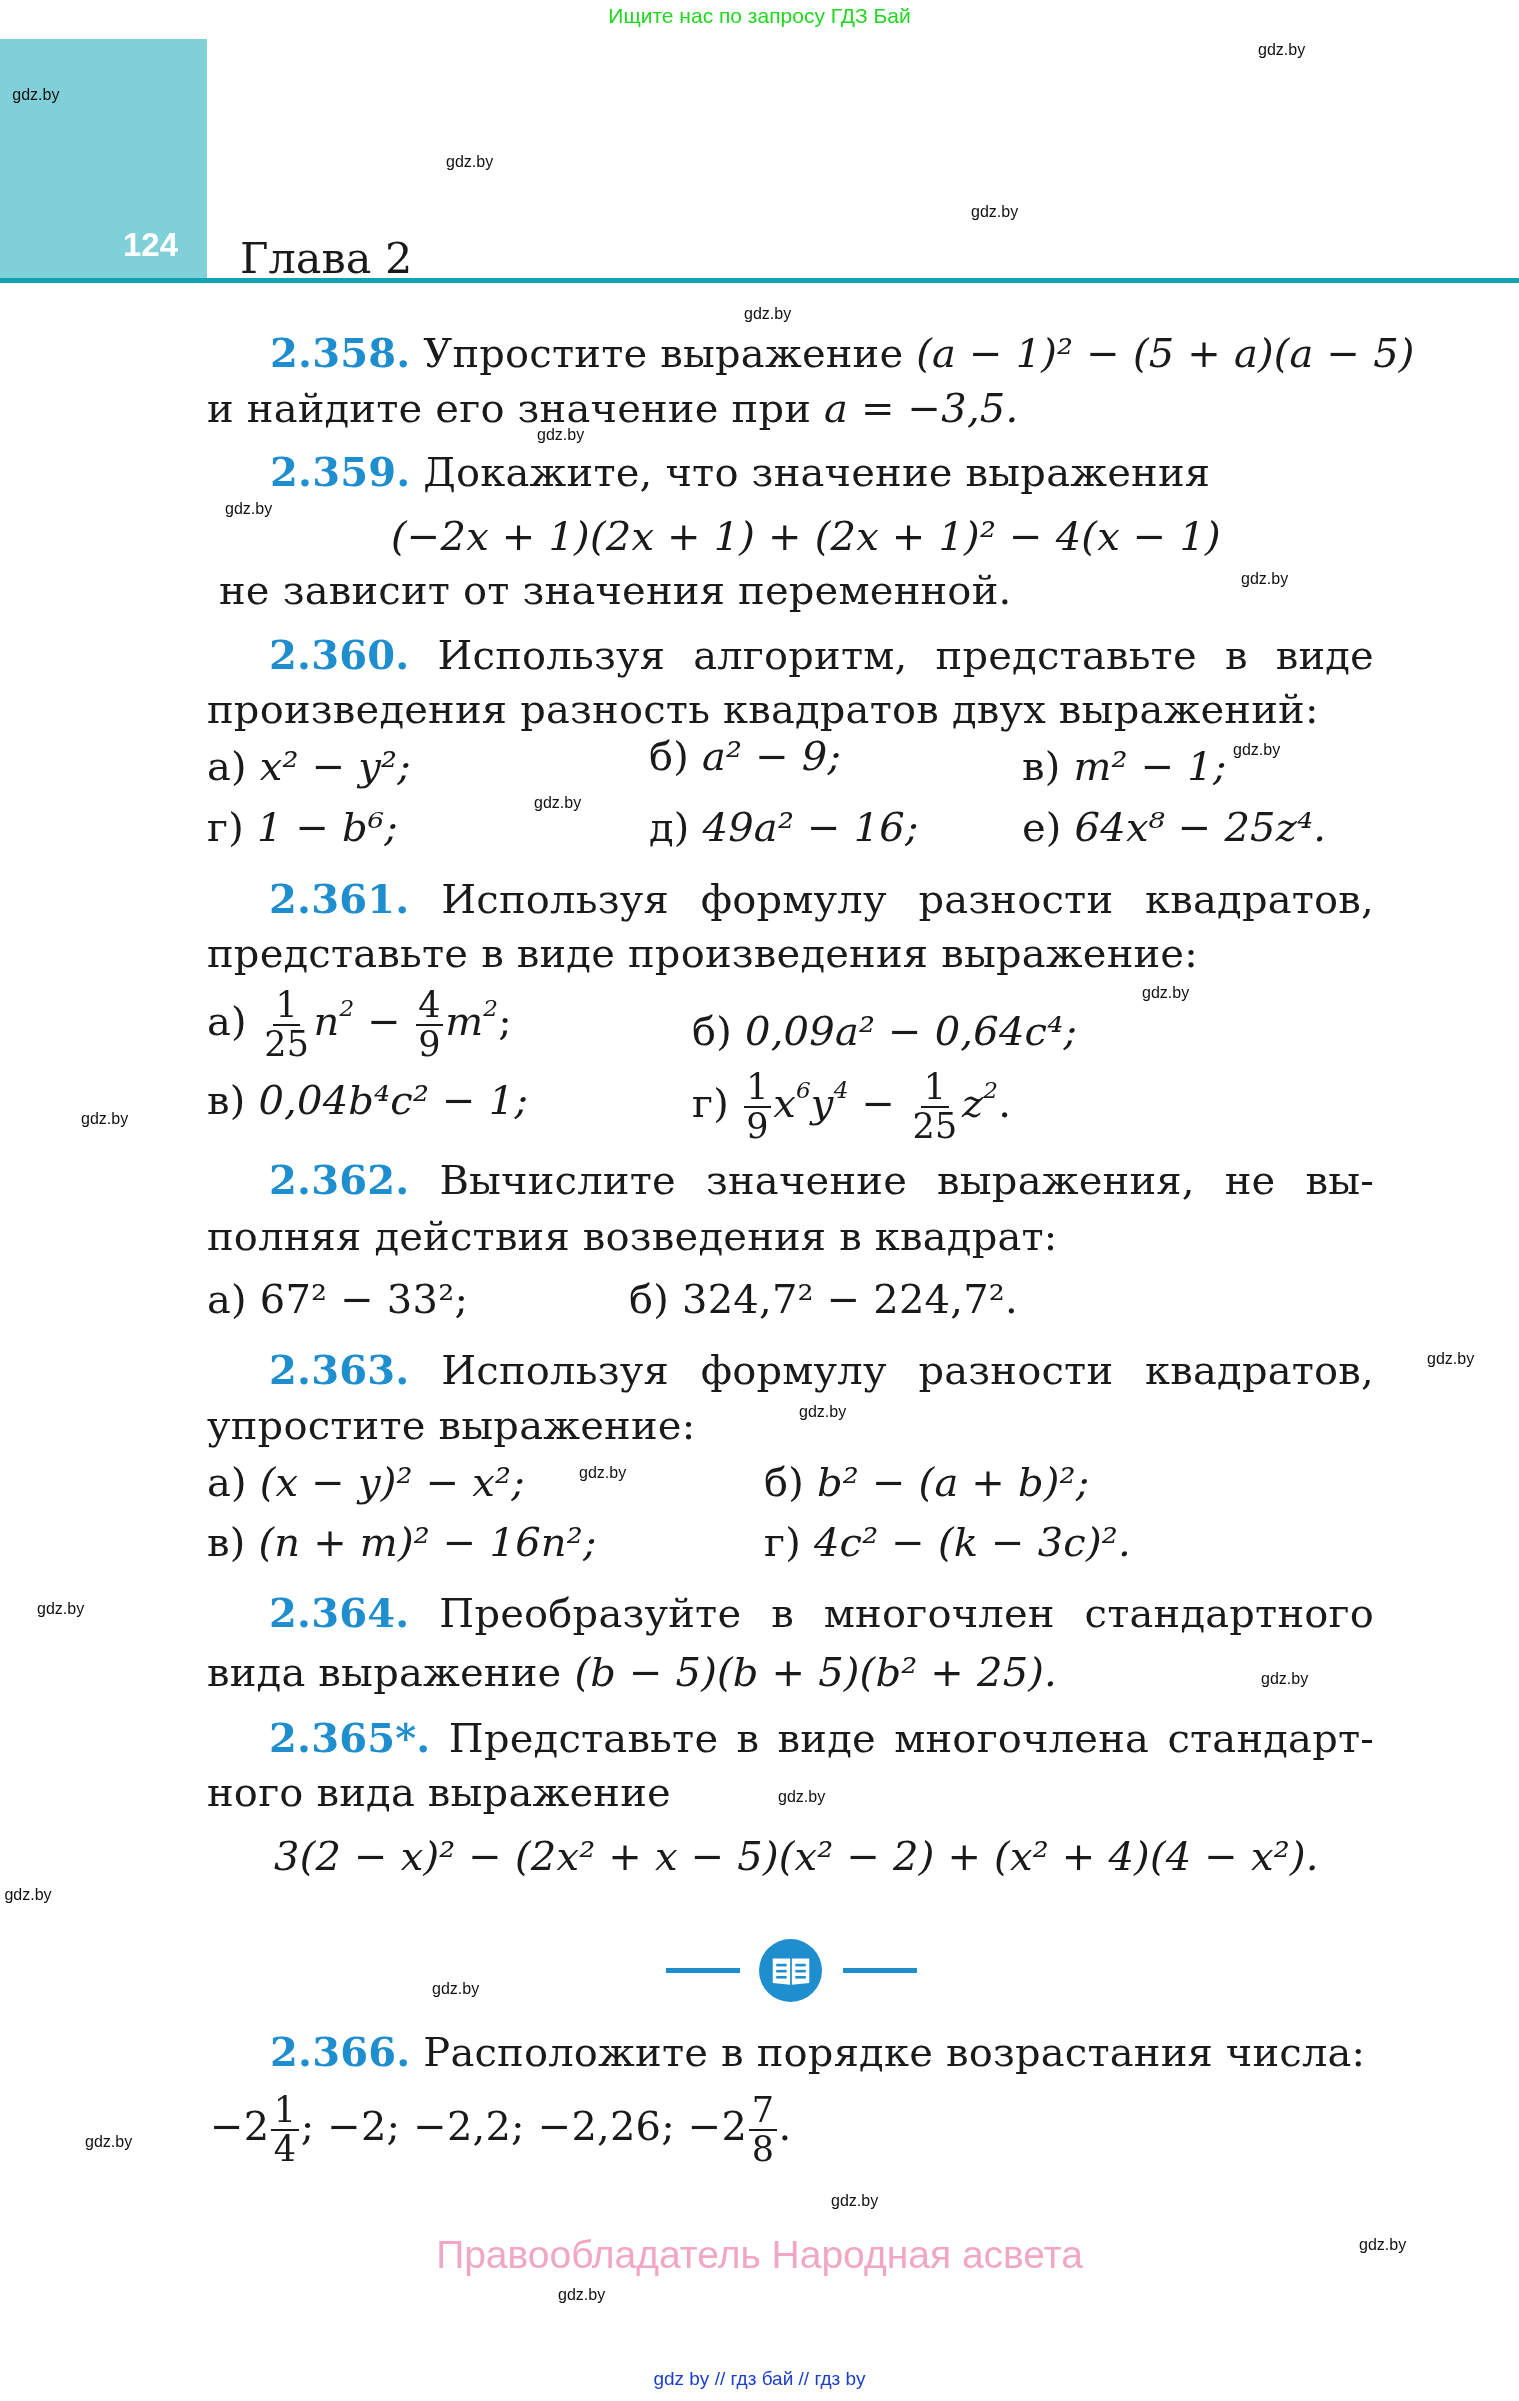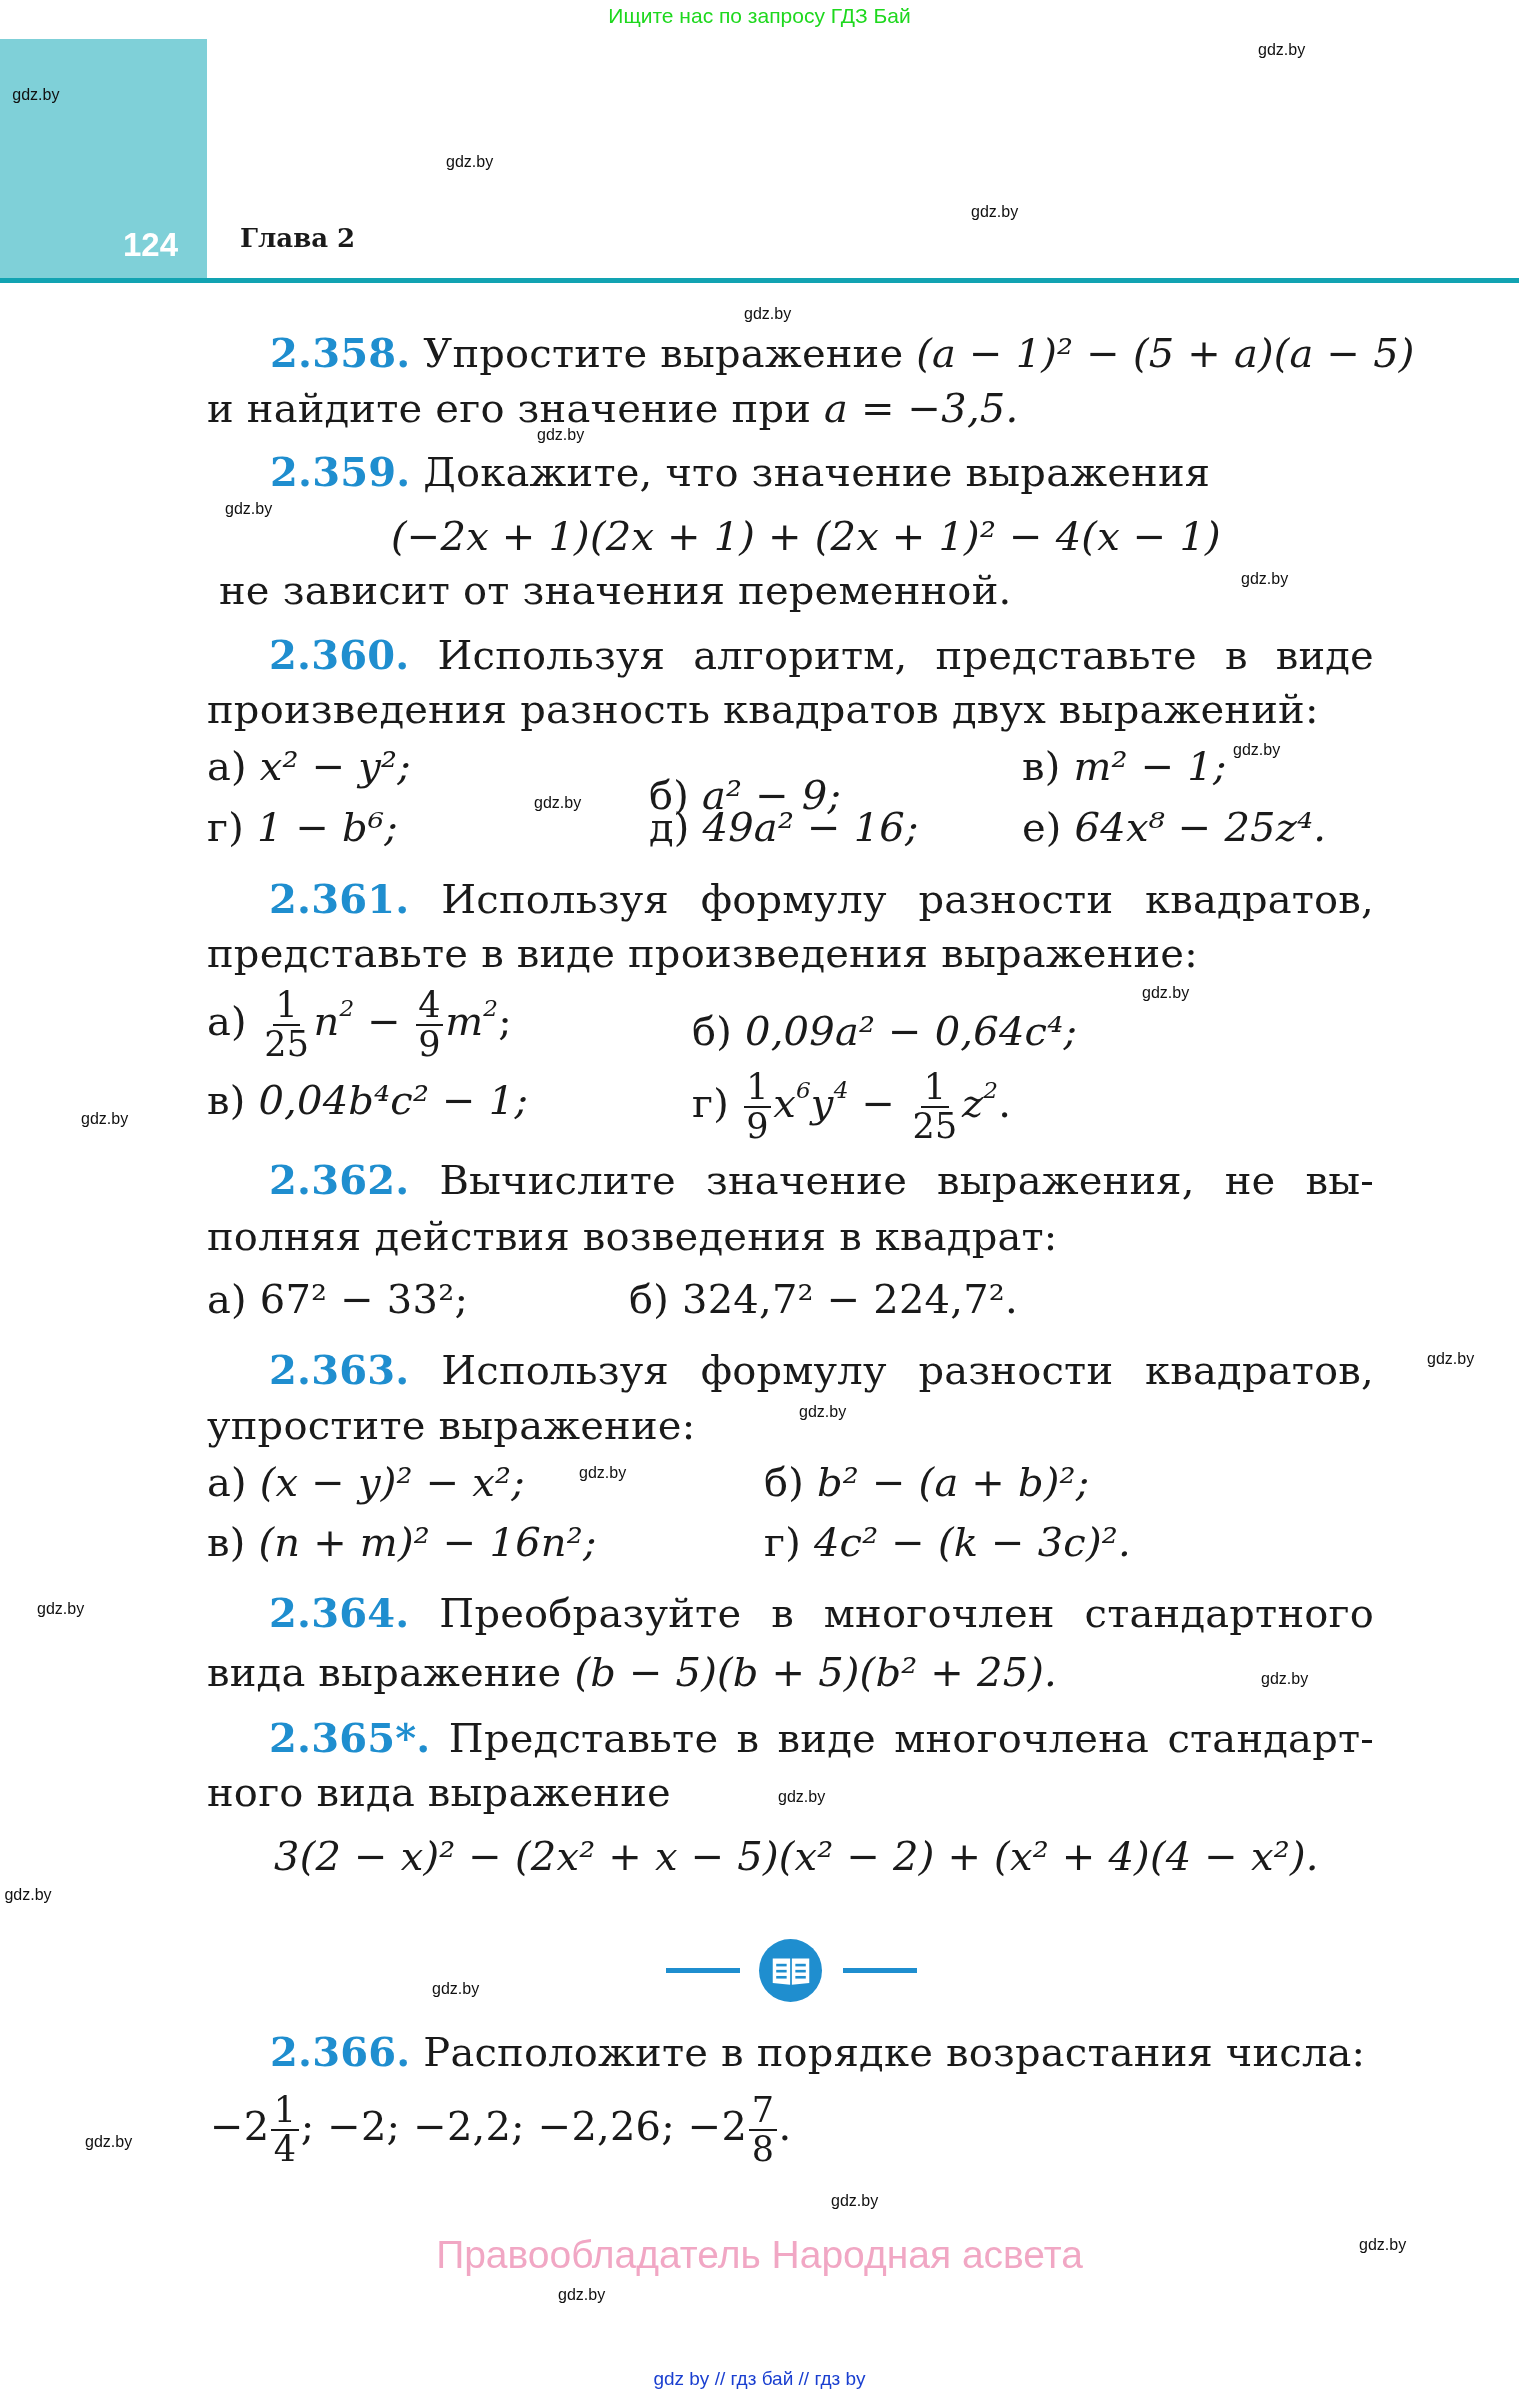--- a/index.html
+++ b/index.html
@@ -6,21 +6,21 @@
   html, body { width: 1519px; height: 2401px; background: #ffffff; overflow: hidden; }
   body { position: relative; font-family: "DejaVu Serif", "Liberation Serif", serif; color: #1a1a1a; }
 
   .abs { position: absolute; white-space: nowrap; }
 
   .top-banner { left: 0; width: 1519px; top: 3.5px; text-align: center; font-family: "Liberation Sans", sans-serif; font-size: 21px; color: #1ed81e; }
 
   .header-band { left: 0; top: 39px; width: 207px; height: 242px; background: #7fd0d8; }
   .header-rule { left: 0; top: 278px; width: 1519px; height: 5.3px; background: #12a3b2; }
   .page-number { left: 123px; top: 226px; font-family: "Liberation Sans", sans-serif; font-weight: bold; font-size: 33px; color: #ffffff; }
-  .chapter-title { left: 240px; top: 223px; font-family: "DejaVu Serif", serif; font-weight: bold; font-size: 26px; color: #1a1a1a; }
+  .chapter-title { left: 240px; top: 233px; font-family: "DejaVu Serif", serif; font-weight: normal; font-size: 43px; color: #1a1a1a; }
 
   .wm { font-family: "Liberation Sans", sans-serif; font-size: 16px; color: #111; }
 
   .line { font-size: 40px; line-height: 1; letter-spacing: 0.2px; }
   .justify { width: 1167px; text-align: justify; text-align-last: justify; }
   .num { color: #1f8ecf; font-weight: bold; }
   .it { font-style: italic; }
   sup { font-size: 0.58em; vertical-align: 0.8em; line-height: 0; }
 
   .frac { display: inline-flex; flex-direction: column; align-items: center; vertical-align: middle; font-size: 35px; line-height: 1.05; margin: 0 1.8px; }
@@ -84,21 +84,21 @@
 </div>
 <div class="abs line it" style="left:391px; top:516px;">(−2x + 1)(2x + 1) + (2x + 1)² − 4(x − 1)</div>
 <div class="abs line" style="left:219px; top:570px;">не зависит от значения переменной.</div>
 
 <div class="abs line justify" style="left:207px; top:635px; text-indent:62px;">
   <span class="num">2.360.</span>
   <span>Используя алгоритм, представьте в виде</span>
 </div>
 <div class="abs line" style="left:207px; top:689px;">произведения разность квадратов двух выражений:</div>
 <div class="abs line" style="left:207px; top:746px;"><span>а)</span> <span class="it">x² − y²;</span></div>
-<div class="abs line" style="left:649px; top:775px;text-align:center;"><span>б)</span> <span class="it">a² − 9;</span></div>
+<div class="abs line" style="left:649px; top:736px;text-align:center;"><span>б)</span> <span class="it">a² − 9;</span></div>
 <div class="abs line" style="left:1022px; top:746px;"><span>в)</span> <span class="it">m² − 1;</span></div>
 <div class="abs line" style="left:207px; top:807px;text-align:center;"><span>г)</span> <span class="it">1 − b⁶;</span></div>
 <div class="abs line" style="left:649px; top:807px;"><span>д)</span> <span class="it">49a² − 16;</span></div>
 <div class="abs line" style="left:1022px; top:807px;"><span>е)</span> <span class="it">64x⁸ − 25z⁴.</span></div>
 
 <div class="abs line justify" style="left:207px; top:879px; text-indent:62px;">
   <span class="num">2.361.</span>
   <span>Используя формулу разности квадратов,</span>
 </div>
 <div class="abs line" style="left:207px; top:933px;">представьте в виде произведения выражение:</div>

